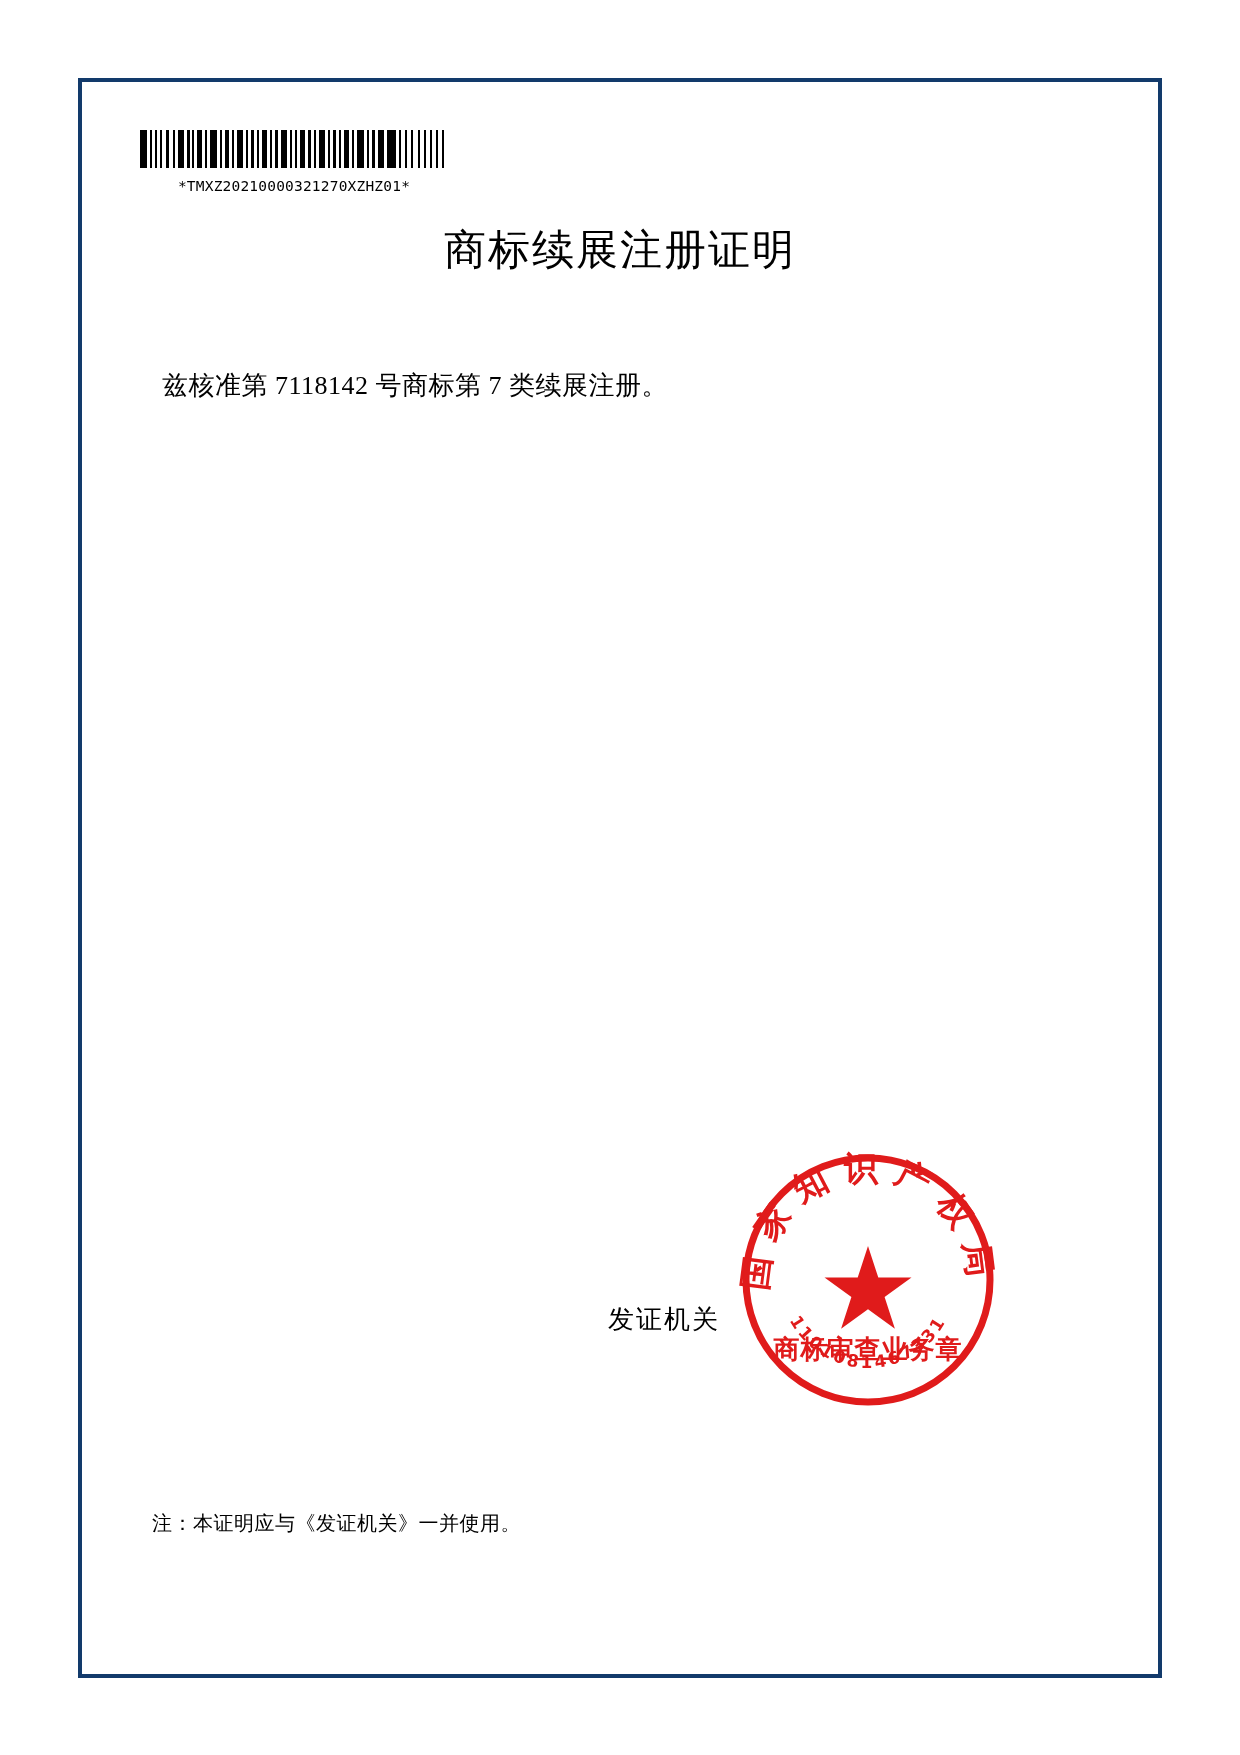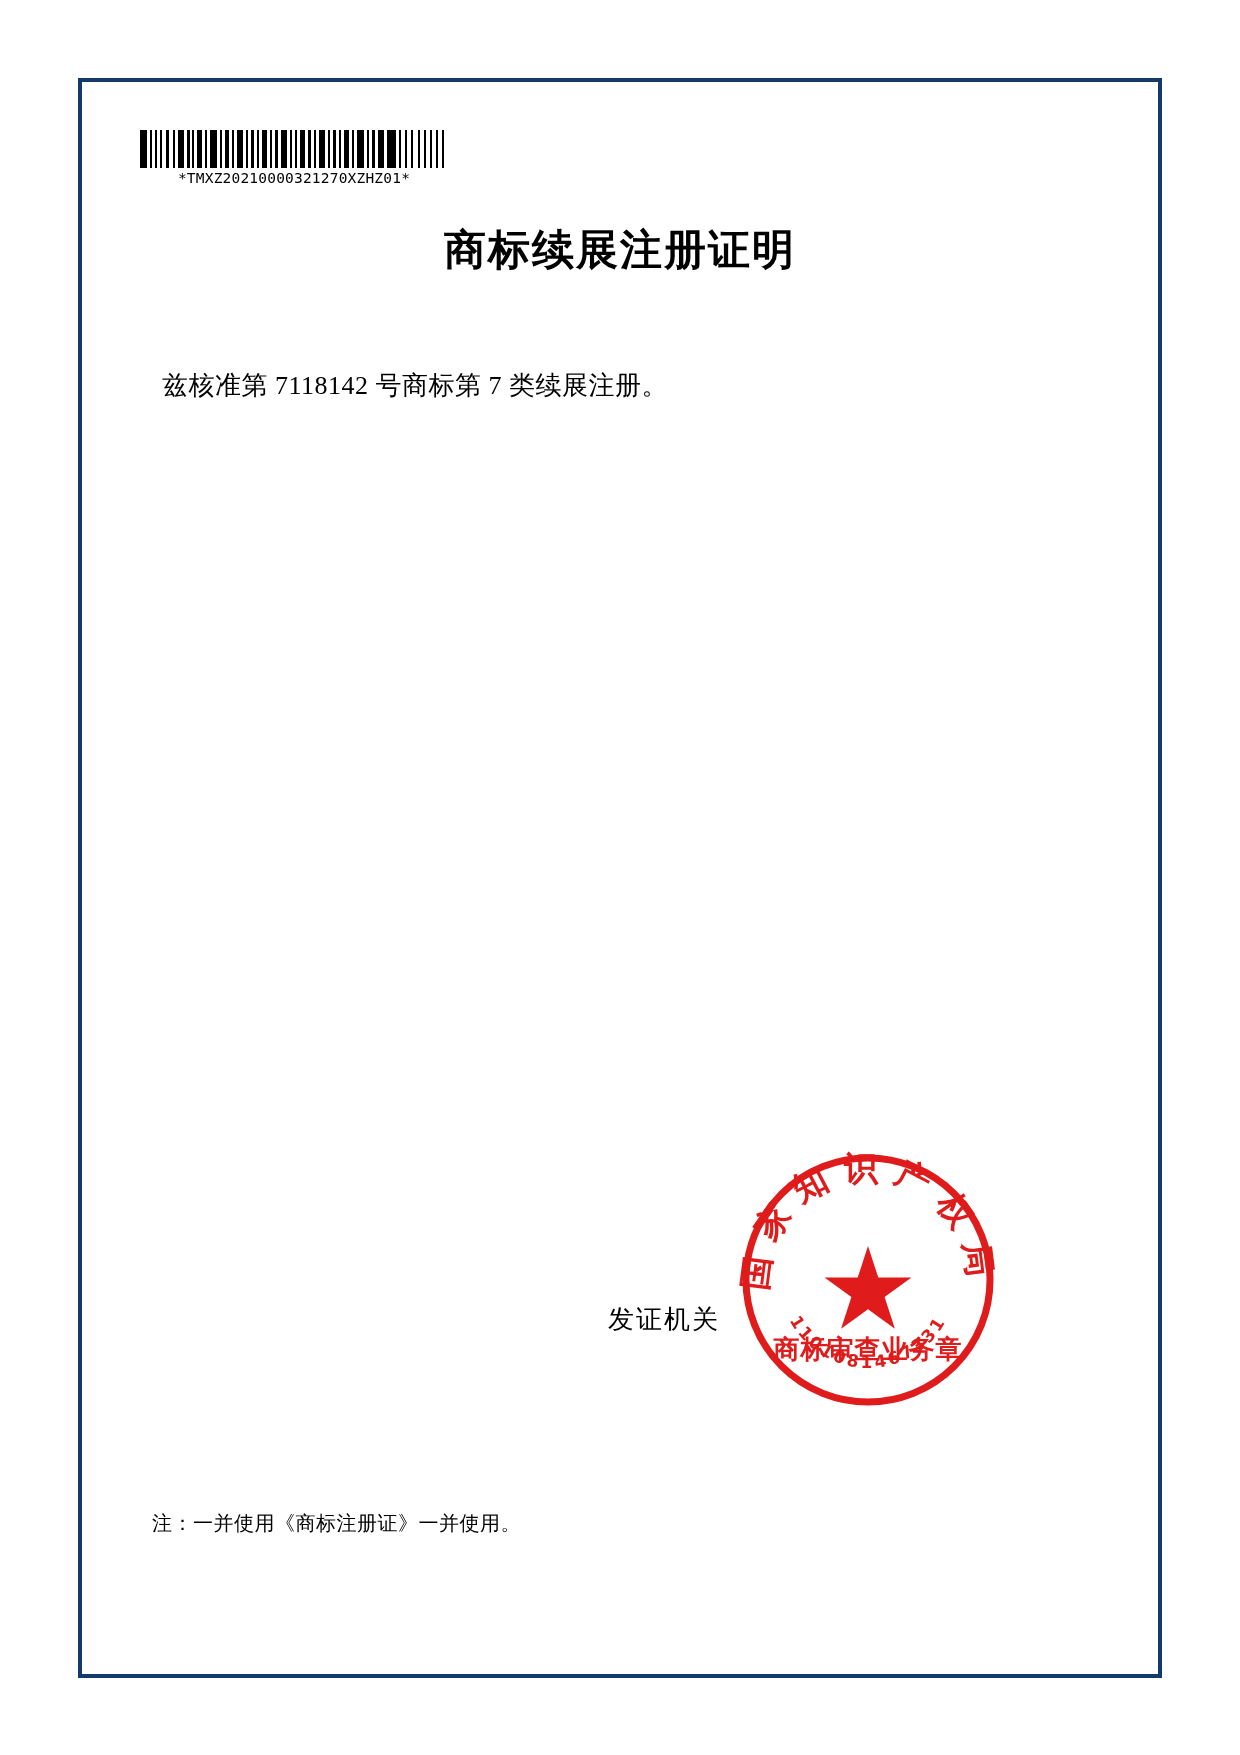--- a/index.html
+++ b/index.html
@@ -41,37 +41,37 @@
     left: 140px;
     top: 130px;
     width: 310px;
   }
   .barcode-bars {
     height: 38px;
     width: 308px;
     display: block;
   }
   .barcode-text {
-    margin-top: 2px;
+    margin-top: 10px;
     font-family: "DejaVu Sans Mono", "Liberation Mono", monospace;
     font-size: 14.5px;
     letter-spacing: 0.2px;
     text-align: center;
     color: #000;
     width: 308px;
   }
 
   .doc-title {
     position: absolute;
     top: 222px;
     left: 0;
     width: 1240px;
     text-align: center;
     font-size: 42px;
-    font-weight: 700;
+    font-weight: 400;
     letter-spacing: 2px;
     font-family: "Liberation Serif", "DejaVu Serif", serif;
   }
 
   .body-line {
     position: absolute;
     font-size: 26px;
     letter-spacing: 0.5px;
     white-space: nowrap;
   }
@@ -183,15 +183,15 @@
         <textPath href="#arcTop" startOffset="50%" text-anchor="middle">国家知识产权局</textPath>
       </text>
       <polygon fill="#e01b1b" points="130,96 140.3,127.6 173.5,127.6 146.6,147.1 156.9,178.7 130,159.2 103.1,178.7 113.4,147.1 86.5,127.6 119.7,127.6"></polygon>
       <text x="130" y="208" text-anchor="middle" font-family="'Liberation Serif','DejaVu Serif',serif" font-size="26" font-weight="700" fill="#e01b1b" letter-spacing="1">商标审查业务章</text>
       <text font-family="'DejaVu Sans','Liberation Sans',sans-serif" font-size="17" font-weight="700" fill="#e01b1b" letter-spacing="3">
         <textPath href="#arcBottom" startOffset="50%" text-anchor="middle">1101081467331</textPath>
       </text>
     </svg>
   </div>
 
-  <div class="footnote">注：一并使用《商标注册证》一并使用。</div>
+  <div class="footnote">注：本证明应与《发证机关》一并使用。</div>
 
 </div>
 
 </body></html>

